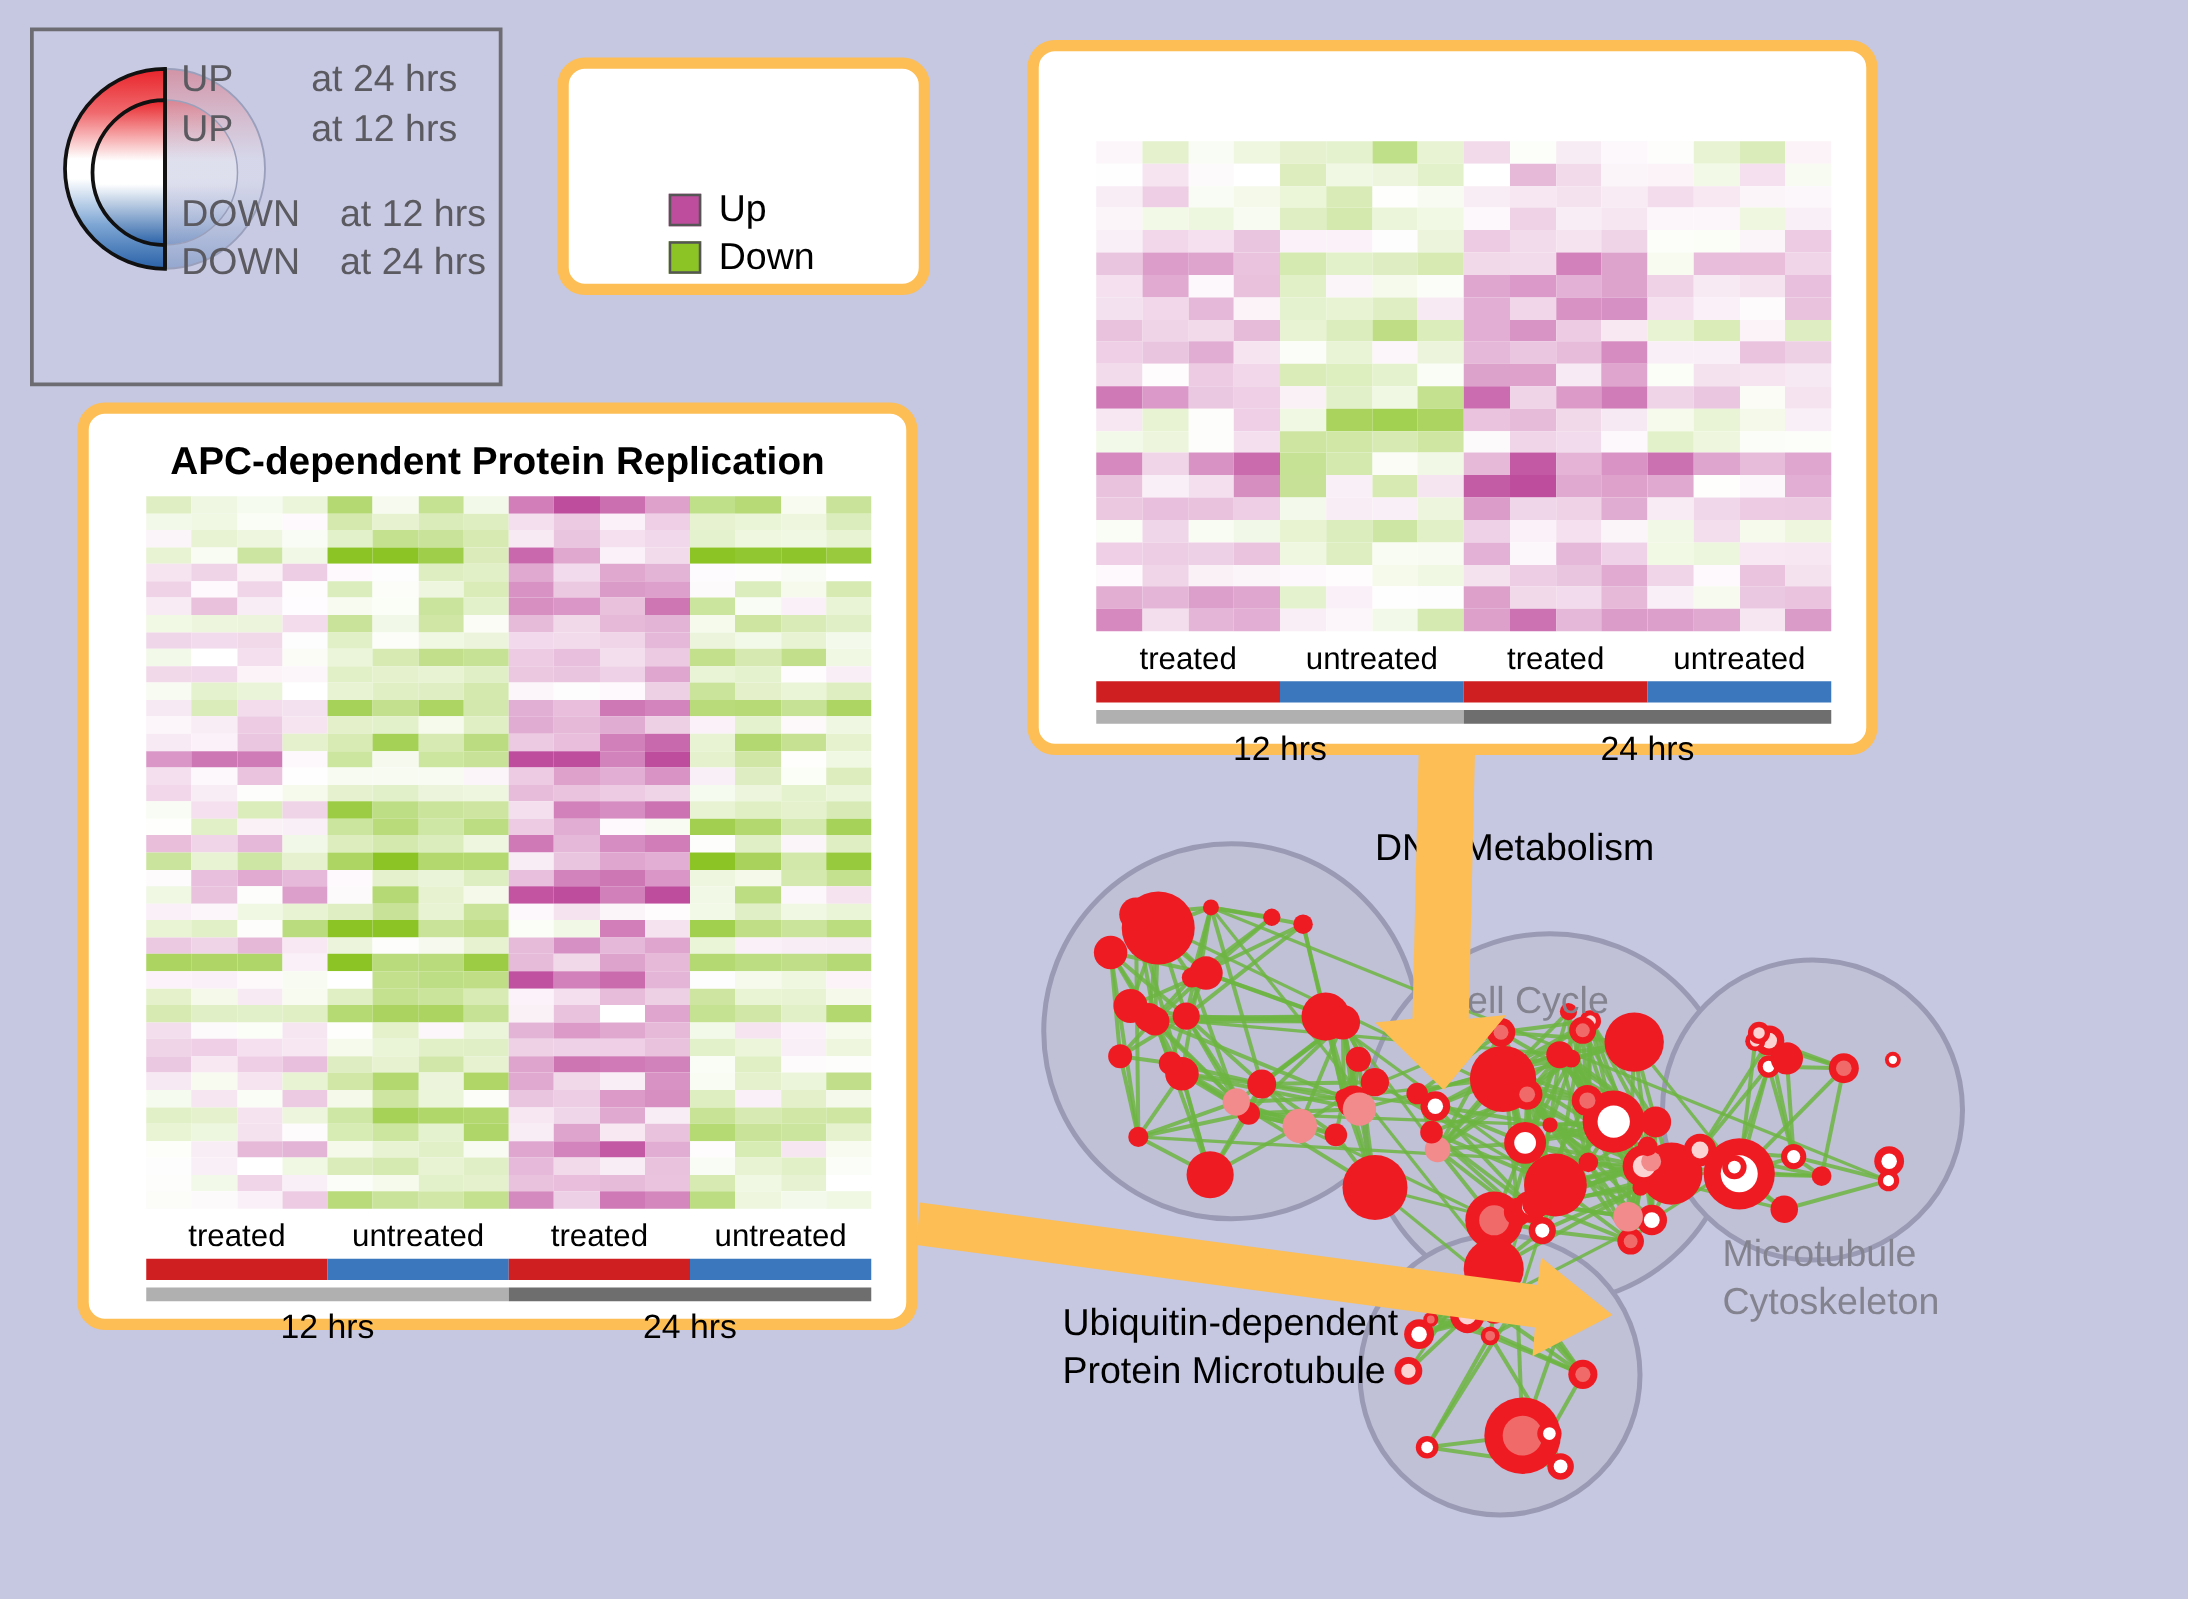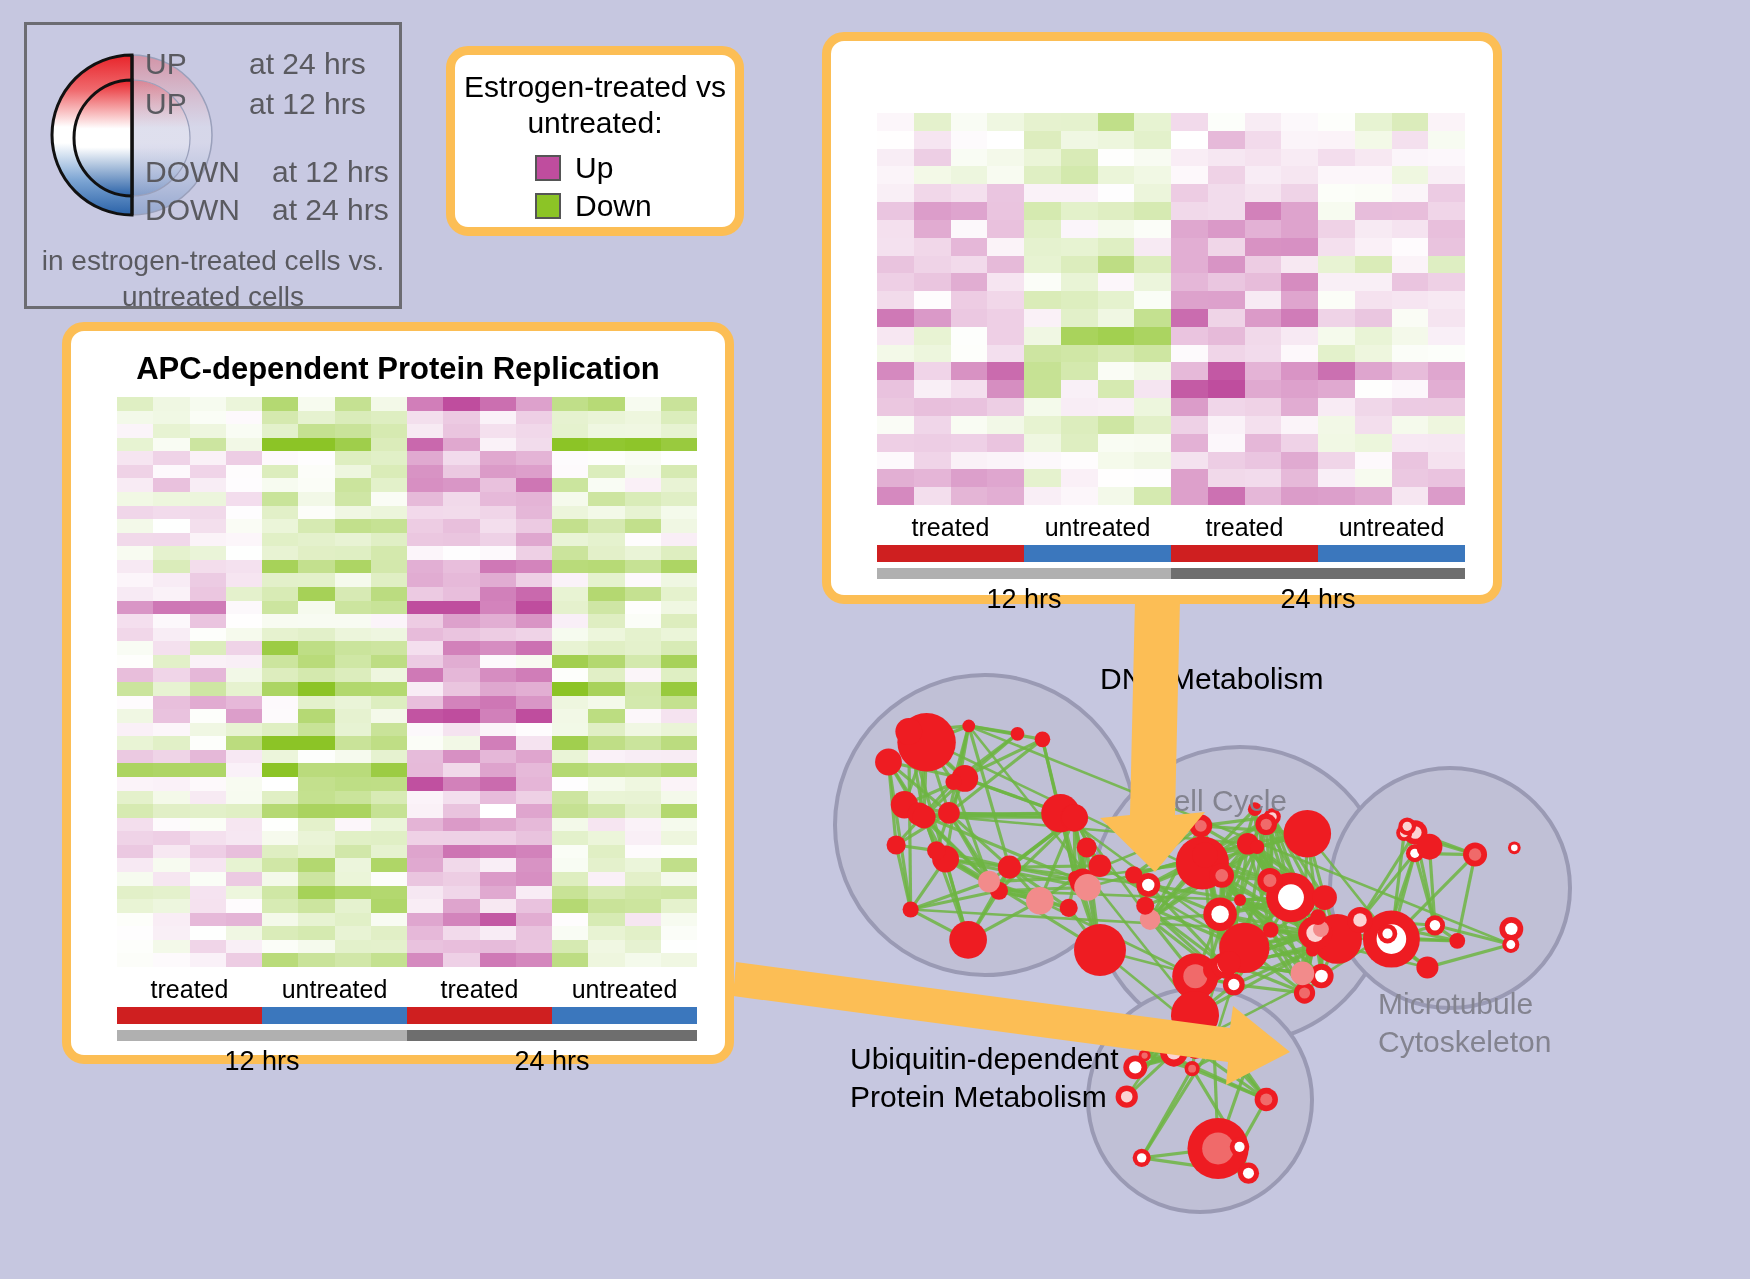--- a/index.html
+++ b/index.html
@@ -108,27 +108,23 @@
 
   <div class="leg-term" style="left:118px;top:62px;">UP</div>
   <div class="leg-row" style="left:222px;top:62px;">at 12 hrs</div>
 
   <div class="leg-term" style="left:118px;top:130px;">DOWN</div>
   <div class="leg-row" style="left:245px;top:130px;">at 12 hrs</div>
 
   <div class="leg-term" style="left:118px;top:168px;">DOWN</div>
   <div class="leg-row" style="left:245px;top:168px;">at 24 hrs</div>
 
-  <div id="legend-caption">in estrogen-treated cells
-vs. untreated cells</div>
 </div>
 
 <div class="abs orange-card" id="key-card">
-  <div id="key-title">Estrogen-treated
-vs untreated:</div>
   <div class="key-item" style="top:96px;">
     <span class="key-swatch" id="sw-up" style="background: rgb(191, 77, 158);"></span>
     <span>Up</span>
   </div>
   <div class="key-item" style="top:134px;">
     <span class="key-swatch" id="sw-down" style="background: rgb(140, 196, 38);"></span>
     <span>Down</span>
   </div>
 </div>
 
@@ -1934,21 +1930,21 @@
           <circle cx="395" cy="395" r="24" fill="#ee1c22"></circle>
         </g>
       </g>
   </svg>
 
   <div class="cluster-label" style="left:300px;top:40px;">DNA Metabolism</div>
   <div class="cluster-label gray" style="left:352px;top:162px;">Cell Cycle</div>
   <div class="cluster-label gray" style="left:578px;top:365px;">Microtubule
 Cytoskeleton</div>
   <div class="cluster-label" style="left:50px;top:420px;">Ubiquitin-dependent
-Protein Metabolism</div>
+Protein Microtubule</div>
 </div>
 
 <svg class="abs" id="connectors" style="left:0;top:0;width:1750px;height:1279px;pointer-events:none;">
   <g fill="#fcbe55">
 
     <path d="M1135,600 L1180,600 L1175,815 L1205,812 L1155,872 L1100,818 L1130,815 Z"></path>
 
     <path d="M736,962 L1230,1028 L1233,1006 L1290,1052 L1226,1085 L1228,1062 L733,996 Z"></path>
   </g>
 </svg>

